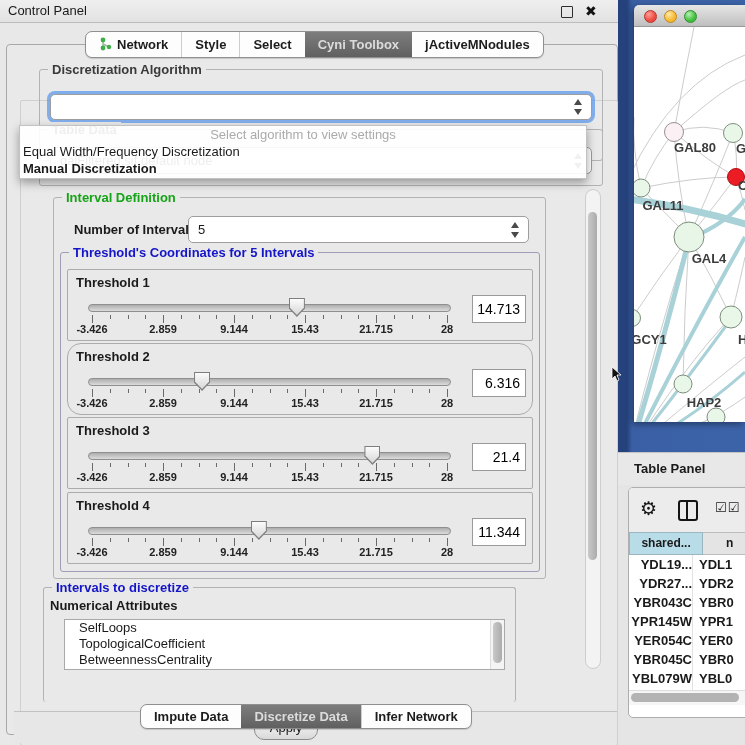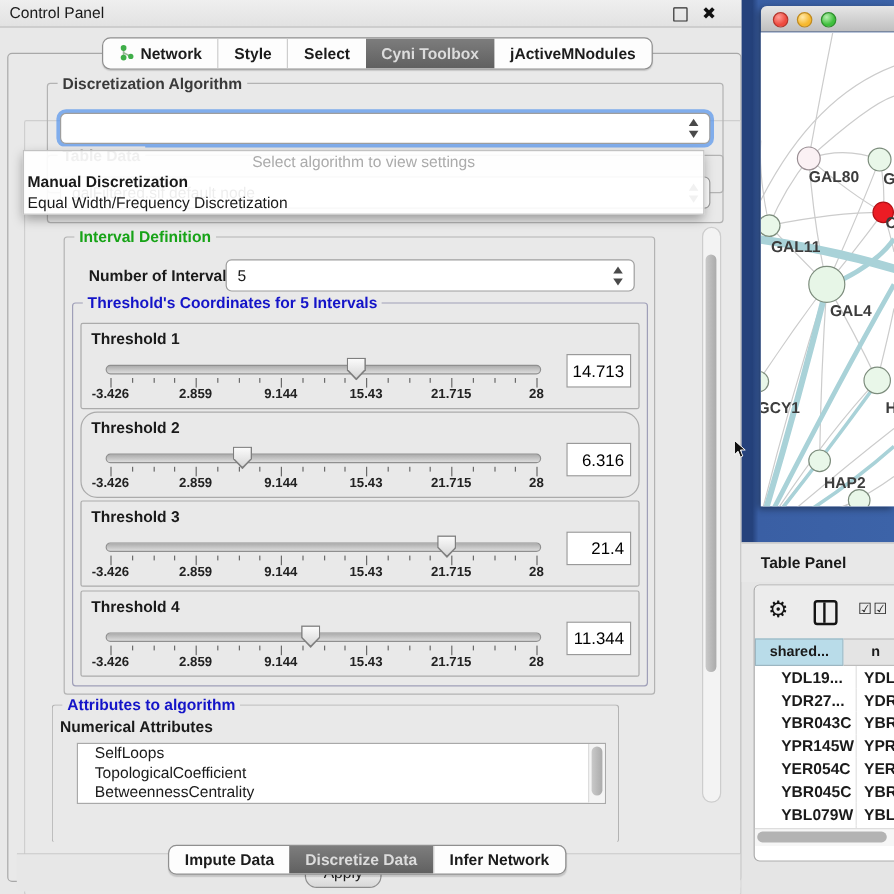--- a/index.html
+++ b/index.html
@@ -97,21 +97,21 @@
   .gear{position:absolute;left:11px;top:9px;font-size:19px;color:#141414;}
   .cols-icon{position:absolute;left:49px;top:12px;width:16px;height:17px;border:2px solid #141414;border-radius:3px;}
   .cols-icon::after{content:"";position:absolute;left:6px;top:0;bottom:0;width:2px;background:#141414;}
   .checks{position:absolute;left:86px;top:12px;font-size:13px;color:#222;letter-spacing:1px;}
   #tp-headrow{position:absolute;left:0;top:44px;width:100%;height:23px;display:flex;font-size:12px;}
   .hcell{box-sizing:border-box;border:1px solid #9cb6c1;line-height:21px;text-align:center;}
   .hcell.c0{width:80px;background:#b9dce9;}
   .hcell.c1{width:58px;background:#e4e4e4;border-color:#bdbdbd;border-left:none;}
   #tp-rows{position:absolute;left:0;top:67px;width:100%;height:135px;overflow:hidden;font-size:13px;}
   .trow{display:flex;height:19px;line-height:19px;}
-  .tcell.c0{width:85px;text-align:left;border-right:1px solid #e2e2e2;box-sizing:border-box;padding-left:22px;}
+  .tcell.c0{width:64px;text-align:right;border-right:1px solid #e2e2e2;box-sizing:border-box;}
   .tcell.c1{padding-left:6px;}
   #tp-hscroll{position:absolute;left:0;top:202px;width:100%;height:14px;background:#f6f6f6;border-top:1px solid #ddd;}
   #tp-hscroll .hthumb{position:absolute;left:2px;top:2px;width:108px;height:9px;border-radius:5px;background:#b3b3b3;}
   
   #cursor{position:absolute;left:611px;top:367px;z-index:50;}
   svg text{font-family:"Liberation Sans","DejaVu Sans",sans-serif;}
 </style>
 </head>
 <body>
 
@@ -319,40 +319,40 @@
                 <span style="left: 80%;">21.715</span>
                 <span style="left: 100%;">28</span>
               </div>
           </div>
           <input class="thr-value" value="11.344" style="">
         </div>
       </div>
     </div>
 
     <div class="group" style="left:36px;top:542px;width:471px;height:114px;border-bottom:none;">
-      <span class="gtitle blue">Attributes to algorithm</span>
+      <span class="gtitle blue">Intervals to discretize</span>
       <div style="position:absolute;left:6px;top:10px;font-size:13px;font-weight:bold;">Numerical Attributes</div>
       <div id="attr-list">
         <div class="li">SelfLoops</div>
         <div class="li">TopologicalCoefficient</div>
         <div class="li">BetweennessCentrality</div>
         <div class="sb">
             <div class="vthumb"></div>
           </div>
       </div>
     </div>
 
     <div id="footer-bar">
       <div id="apply-btn">Apply</div>
     </div>
 
     <div id="algo-popup">
       <div class="hint">Select algorithm to view settings</div>
+      <div class="opt">Equal Width/Frequency Discretization</div>
       <div class="opt bold">Manual Discretization</div>
-      <div class="opt">Equal Width/Frequency Discretization</div>
     </div>
   </div>
 
   <div id="bottom-tabs" class="tabbar">
     <div class="tab"><span>Impute Data</span></div>
     <div class="tab selected"><span>Discretize Data</span></div>
     <div class="tab sep"><span>Infer Network</span></div>
   </div>
 
   <div id="top-tabs" class="tabbar">

